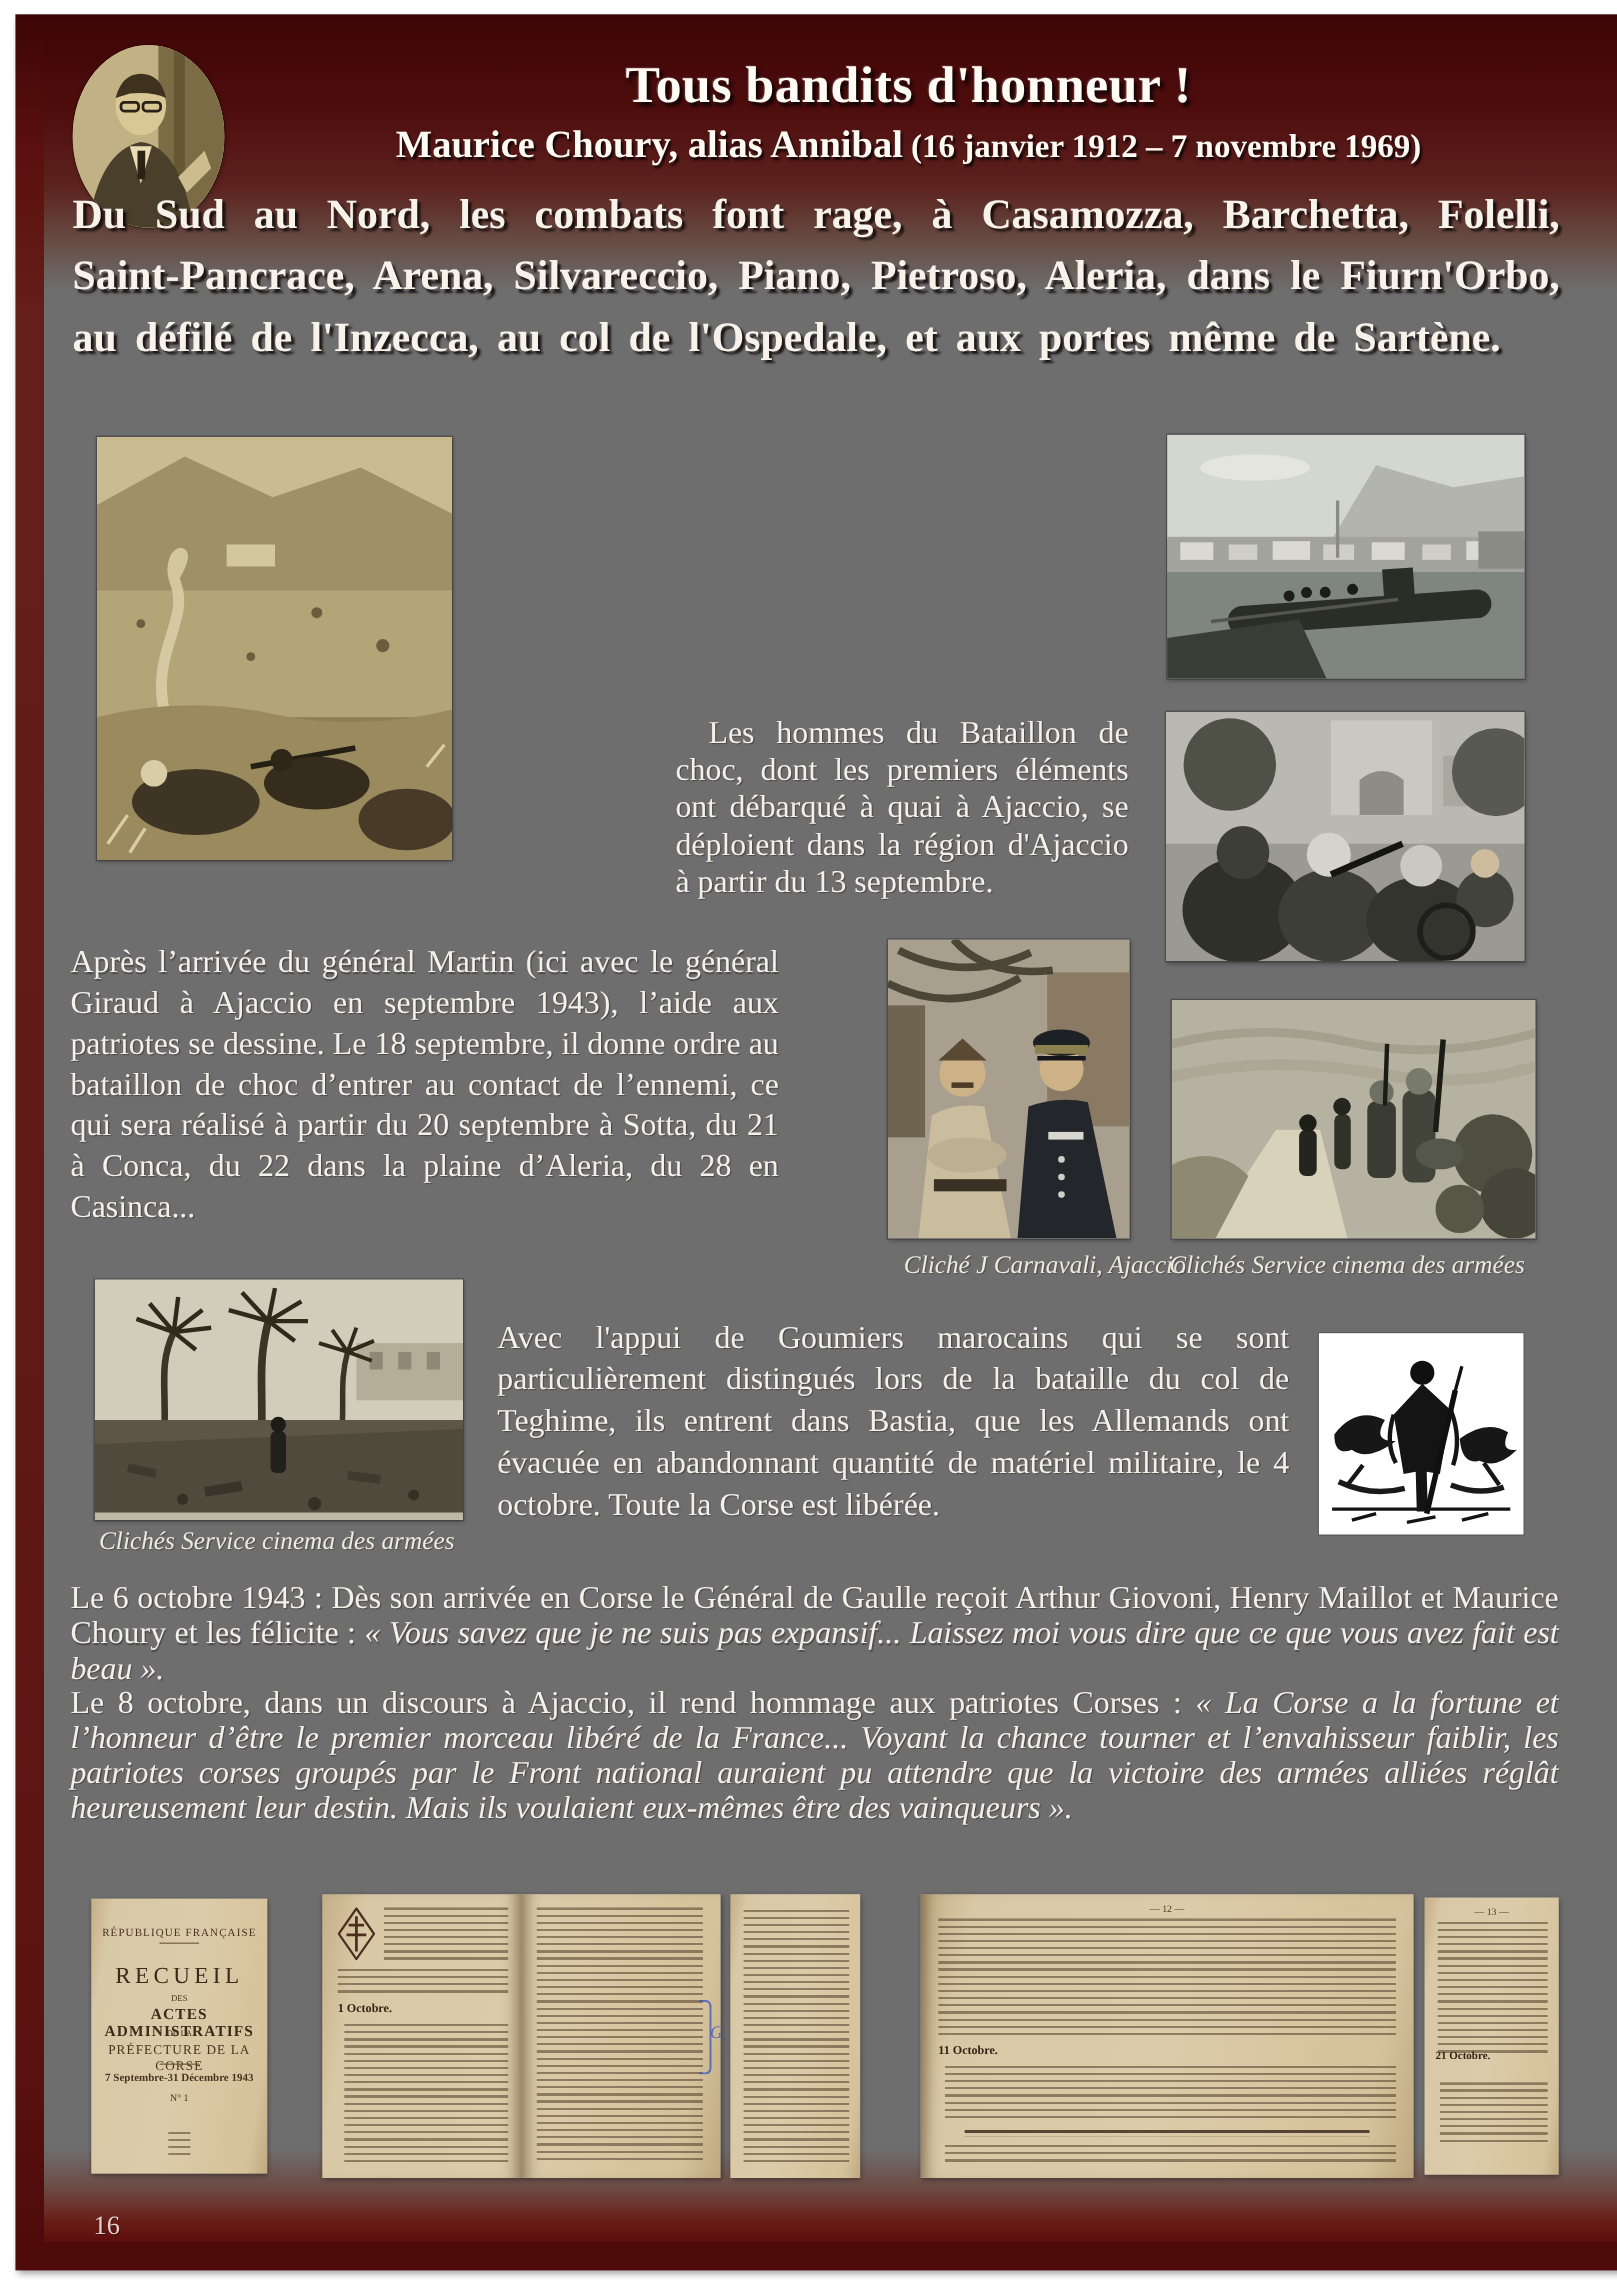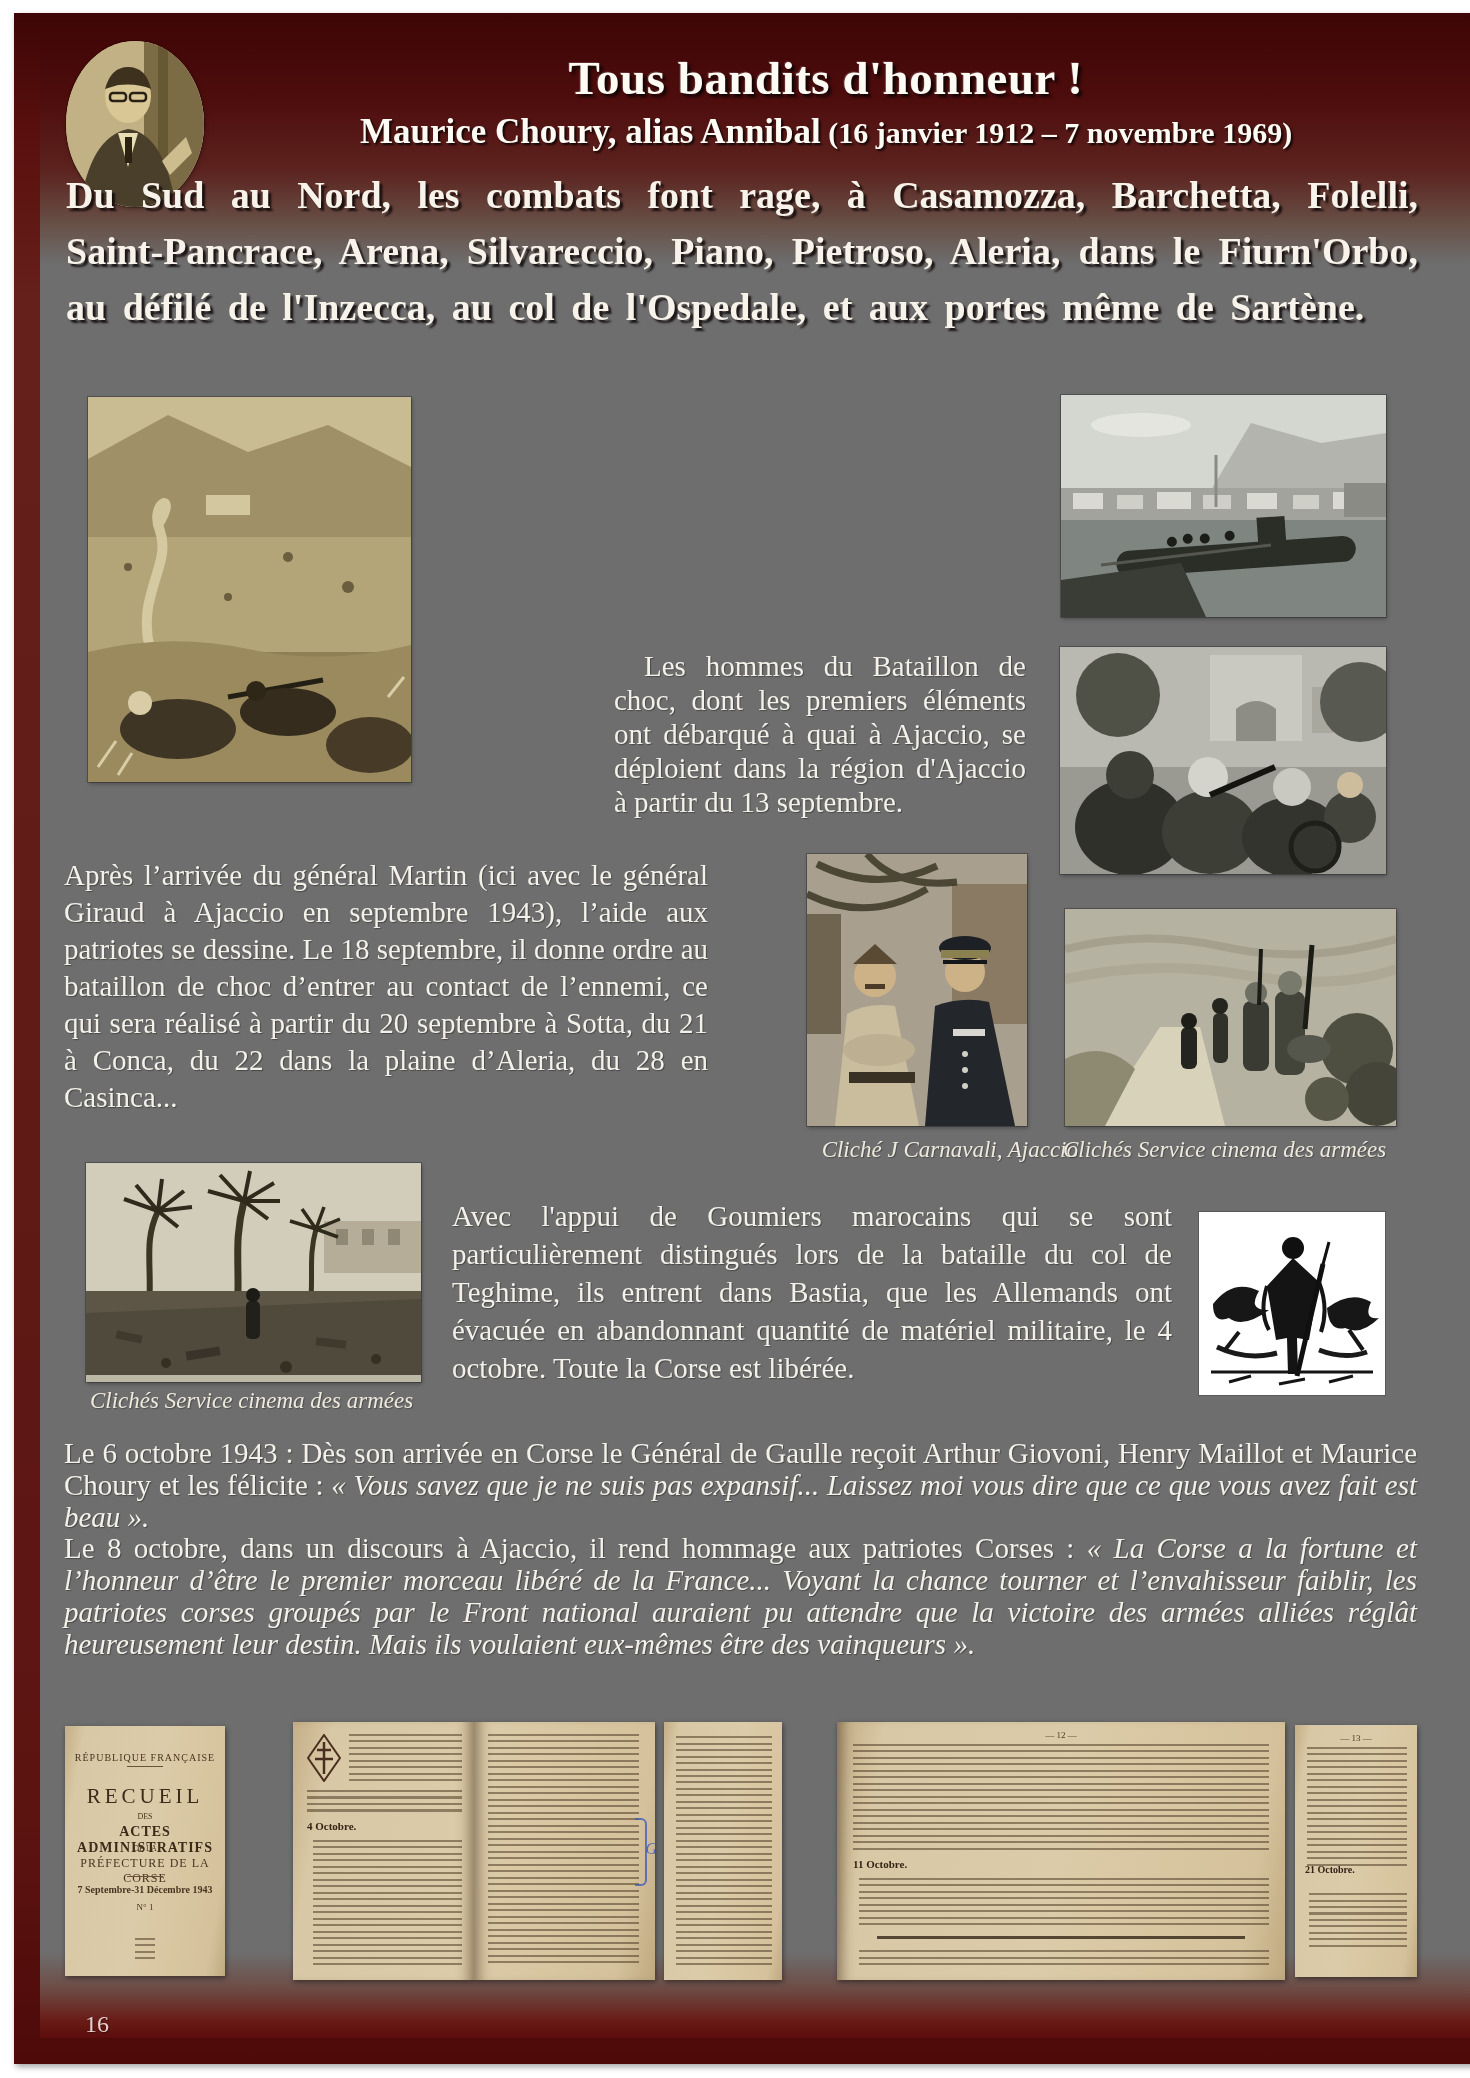--- a/index.html
+++ b/index.html
@@ -47,21 +47,21 @@
   .photo-harbor{left:1021px;top:356px;width:325px;height:222px;}
   .photo-group{left:1020px;top:608px;width:326px;height:227px;}
   .photo-officers{left:767px;top:815px;width:220px;height:272px;}
   .photo-path{left:1025px;top:870px;width:331px;height:217px;}
   .photo-palms{left:46px;top:1124px;width:335px;height:219px;}
   .engraving{left:1159px;top:1173px;width:186px;height:183px;background:#ffffff;
     box-shadow:0 0 0 1px rgba(0,0,0,.2);}
   
   .scan{background:linear-gradient(100deg,#c3ae87 0%,#d9c8a5 10%,#dccba8 50%,#d5c29c 90%,#bfa980 100%);
     box-shadow:1px 2px 5px rgba(0,0,0,.45);overflow:hidden;}
-  .scan-cover{left:25px;top:1687px;width:160px;height:250px;}
+  .scan-cover{left:43px;top:1687px;width:160px;height:250px;}
   .scan-b{left:253px;top:1683px;width:362px;height:258px;}
   .scan-c{left:624px;top:1683px;width:118px;height:258px;}
   .scan-d{left:797px;top:1683px;width:448px;height:258px;}
   .scan-e{left:1255px;top:1686px;width:122px;height:252px;}
   .spread{display:flex;}
   .spread .pg{flex:1;position:relative;}
   .spread .pg.left{box-shadow:inset -14px 0 14px -10px rgba(60,40,20,.55);}
   .spread .pg.right{box-shadow:inset 14px 0 14px -10px rgba(60,40,20,.55);}
   .ft{position:absolute;background-image:repeating-linear-gradient(180deg,
       rgba(66,46,27,.5) 0px,rgba(66,46,27,.5) 2px,transparent 2px,transparent 6.5px);}
@@ -306,21 +306,21 @@
     <div class="abs scan scan-b spread">
       <div class="pg left">
         <svg width="34" height="48" viewBox="0 0 34 48" style="position:absolute;left:14px;top:12px">
           <polygon points="17,1 33,24 17,47 1,24" fill="none" stroke="#4a2e20" stroke-width="2"></polygon>
           <line x1="17" y1="8" x2="17" y2="40" stroke="#4a2e20" stroke-width="2.5"></line>
           <line x1="10" y1="16" x2="24" y2="16" stroke="#4a2e20" stroke-width="2.5"></line>
           <line x1="8" y1="25" x2="26" y2="25" stroke="#4a2e20" stroke-width="2.5"></line>
         </svg>
         <div class="ft" style="left:56px;right:12px;top:12px;height:50px"></div>
         <div class="ft" style="left:14px;right:12px;top:68px;height:26px"></div>
-        <div class="pg-head-bold" style="left:14px;top:98px">4 Octobre.</div>
+        <div class="pg-head-bold" style="left:14px;top:98px">1 Octobre.</div>
         <div class="ft" style="left:20px;right:12px;top:118px;height:128px"></div>
       </div>
       <div class="pg right">
         <div class="ft" style="left:14px;right:16px;top:12px;height:234px"></div>
         <div class="annotation-bracket" style="right:8px;top:96px;width:10px;height:64px"></div>
         <div class="annotation-g" style="right:-2px;top:118px">G</div>
       </div>
     </div>
 
     <div class="abs scan scan-c">

